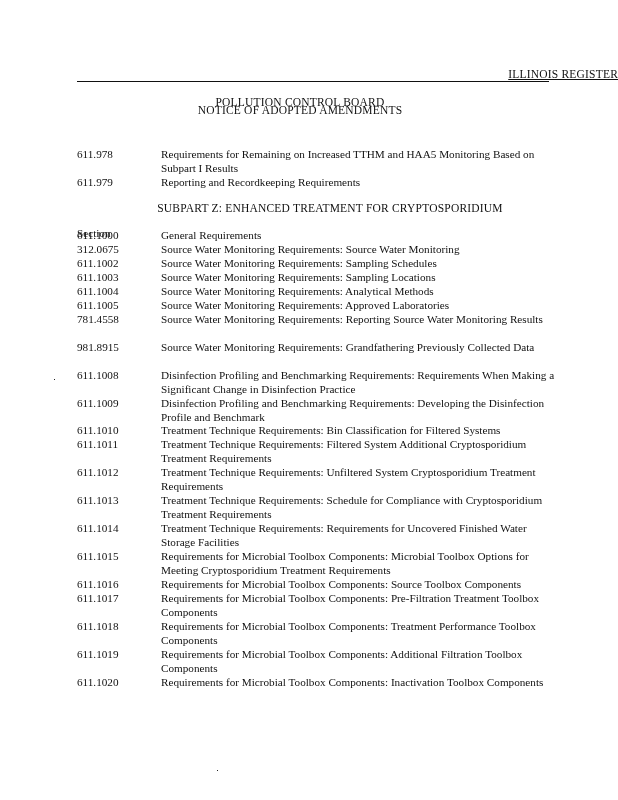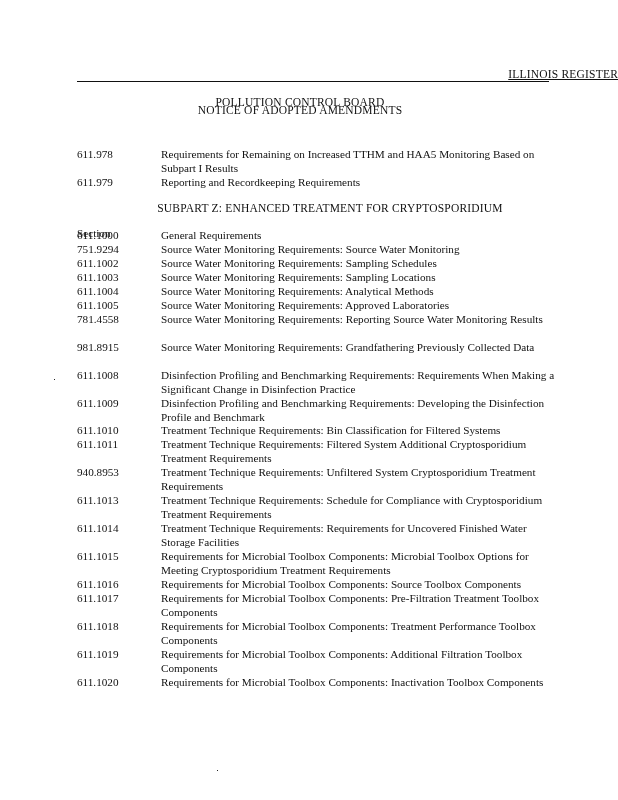--- a/index.html
+++ b/index.html
@@ -55,21 +55,21 @@
 
   <div class="center-line subpart">SUBPART Z:  ENHANCED TREATMENT FOR CRYPTOSPORIDIUM</div>
   <div class="section-label">Section</div>
 
   <div class="entries">
     <div class="entry" style="top:229px">
         <span class="num">611.1000</span>
         <span class="title">General Requirements</span>
       </div>
     <div class="entry" style="top:243px">
-        <span class="num">751.9294</span>
+        <span class="num">312.0675</span>
         <span class="title">Source Water Monitoring Requirements:  Source Water Monitoring</span>
       </div>
     <div class="entry" style="top:257px">
         <span class="num">611.1002</span>
         <span class="title">Source Water Monitoring Requirements:  Sampling Schedules</span>
       </div>
     <div class="entry" style="top:271px">
         <span class="num">611.1003</span>
         <span class="title">Source Water Monitoring Requirements:  Sampling Locations</span>
       </div>
@@ -99,21 +99,21 @@
       </div>
     <div class="entry" style="top:424px">
         <span class="num">611.1010</span>
         <span class="title">Treatment Technique Requirements:  Bin Classification for Filtered Systems</span>
       </div>
     <div class="entry" style="top:438px">
         <span class="num">611.1011</span>
         <span class="title">Treatment Technique Requirements:  Filtered System Additional Cryptosporidium Treatment Requirements</span>
       </div>
     <div class="entry" style="top:466px">
-        <span class="num">940.8953</span>
+        <span class="num">611.1012</span>
         <span class="title">Treatment Technique Requirements:  Unfiltered System Cryptosporidium Treatment Requirements</span>
       </div>
     <div class="entry" style="top:494px">
         <span class="num">611.1013</span>
         <span class="title">Treatment Technique Requirements:  Schedule for Compliance with Cryptosporidium Treatment Requirements</span>
       </div>
     <div class="entry" style="top:522px">
         <span class="num">611.1014</span>
         <span class="title">Treatment Technique Requirements:  Requirements for Uncovered Finished Water Storage Facilities</span>
       </div>

